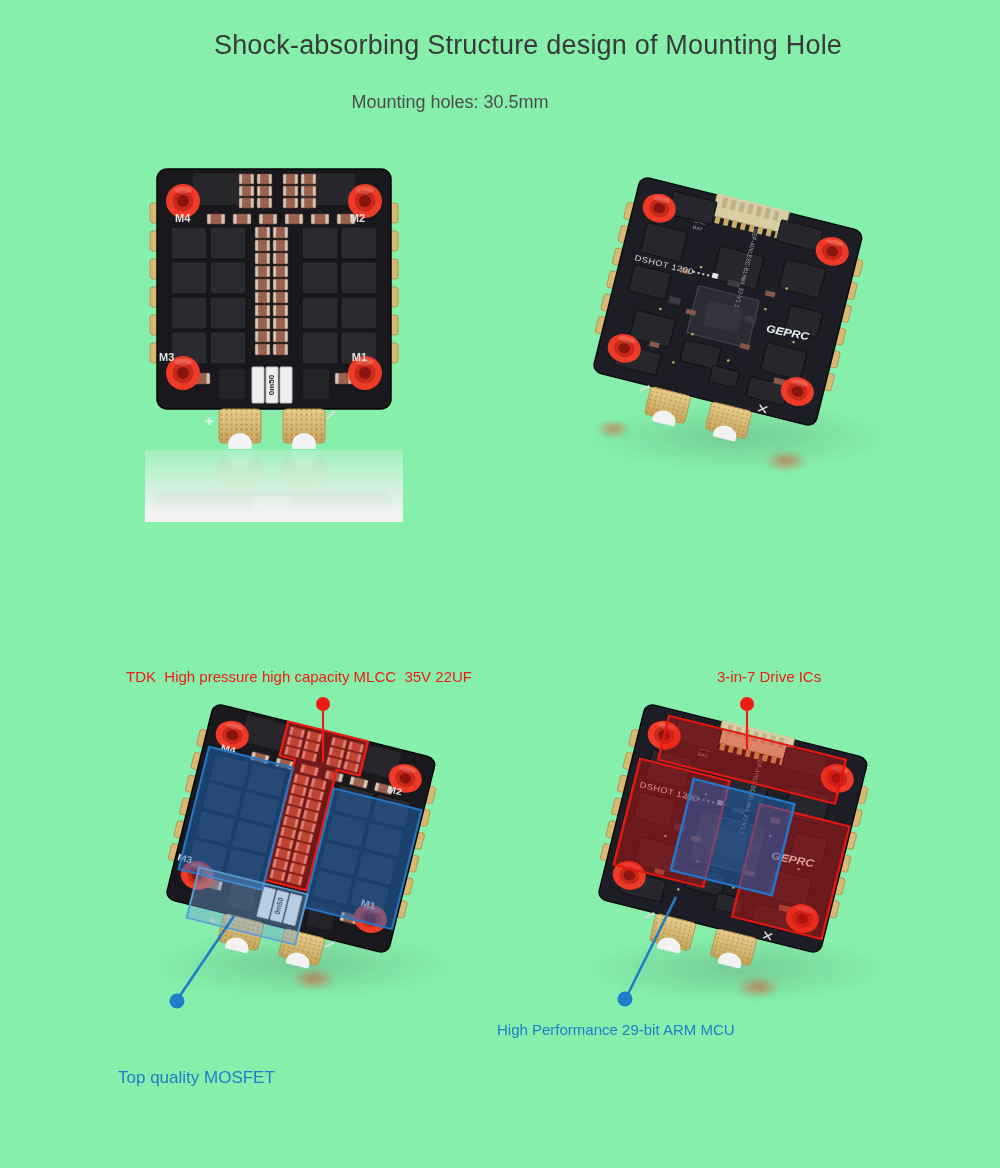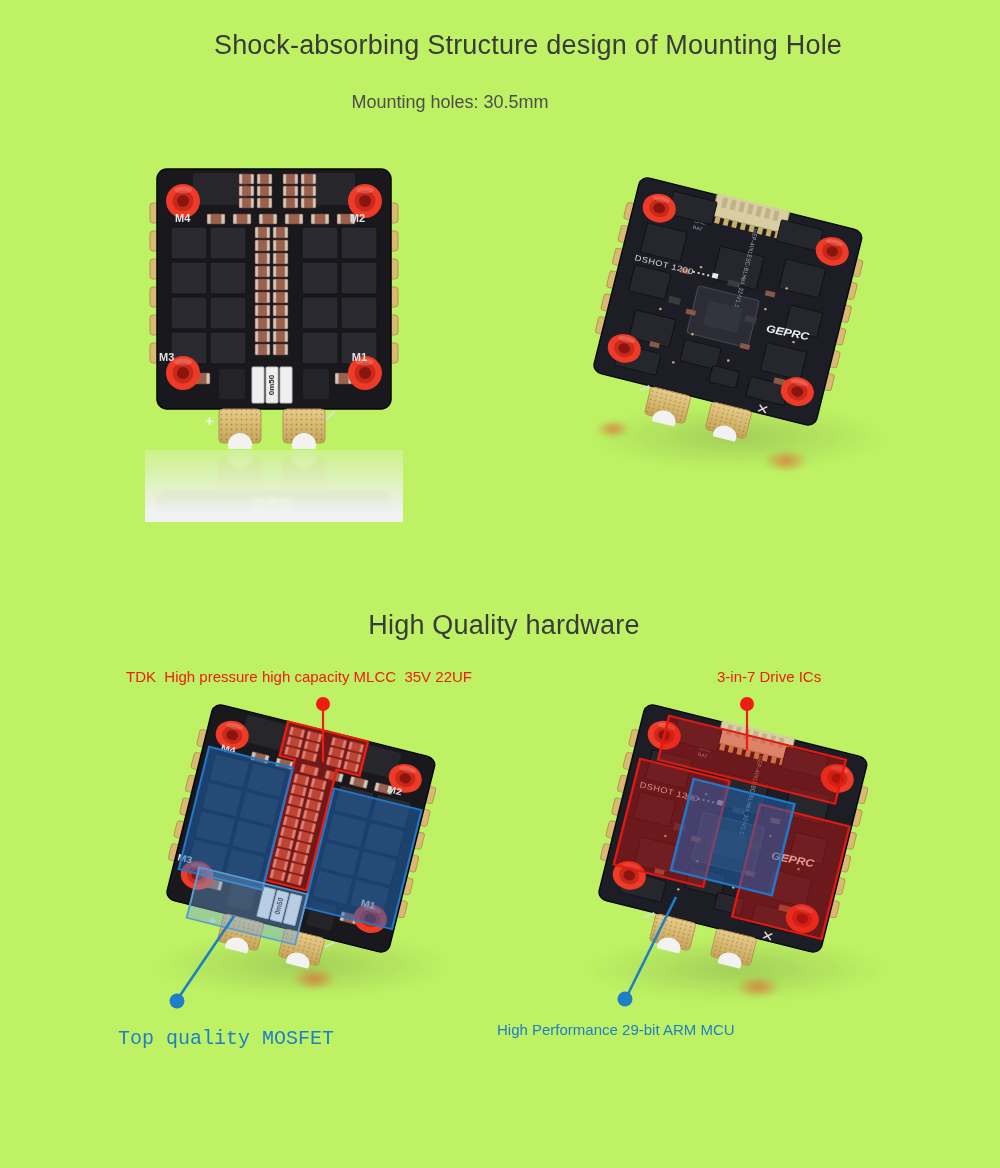--- a/index.html
+++ b/index.html
@@ -3,21 +3,21 @@
 <meta charset="utf-8">
 <style>
   html,body{margin:0;padding:0;}
   body{
     font-family:"Liberation Sans","DejaVu Sans",sans-serif;
     background:#e9e9e9;
   }
   .page{
     position:relative;
     width:1000px;height:1168px;
-    background:#bef264;
+    background:#86efac;
     overflow:hidden;
     margin:0 auto;
   }
   .title-1{
     position:absolute;top:30px;left:0;width:1000px;
     text-align:center;padding-left:56px;box-sizing:border-box;
     font-size:27px;color:#3a3a3a;letter-spacing:.2px;white-space:pre;
   }
   .subtitle-1{
     position:absolute;top:92px;left:0;width:876px;
@@ -27,21 +27,21 @@
   .title-2{
     position:absolute;top:610px;left:0;width:1000px;
     text-align:center;padding-left:8px;box-sizing:border-box;
     font-size:27px;color:#3a3a3a;letter-spacing:.2px;white-space:pre;
   }
   .callout-label{position:absolute;font-size:15px;white-space:pre;line-height:1.1;}
   .callout-red{color:#ee1c12;}
   .callout-blue{color:#1e7ec8;}
   .lbl-mlcc{left:126px;top:669px;}
   .lbl-driveics{left:717px;top:669px;}
-  .lbl-mosfet{left:118px;top:1028px;font-size:20px;font-family:Liberation Mono, monospace;}
+  .lbl-mosfet{left:118px;top:1069px;font-size:17px;}
   .lbl-mcu{left:497px;top:1022px;}
   .board{position:absolute;width:250px;height:282px;}
   .board svg{display:block;overflow:visible;}
   .b1{left:149px;top:167px;}
   .b2{left:599px;top:176px;transform:rotate(14deg) scale(.98,.84);}
   .b3{left:172px;top:703px;transform:rotate(14deg) scale(.98,.84);}
   .b4{left:604px;top:703px;transform:rotate(14deg) scale(.98,.84);}
   .soft-shadow{
     position:absolute;border-radius:50%;
     background:radial-gradient(ellipse at center, rgba(25,25,30,.16), rgba(25,25,30,0) 70%);
@@ -341,21 +341,20 @@
         <use href="#sym-front"></use>
       </svg>
   </div>
 
   <div class="board b2">
     <svg width="250" height="282" viewBox="0 0 250 282">
         <use href="#sym-back"></use>
       </svg>
   </div>
 
-  <div class="title-2">High Quality hardware</div>
 
   <div class="callout-label callout-red lbl-mlcc">TDK  High pressure high capacity MLCC  35V 22UF</div>
   <div class="callout-label callout-red lbl-driveics">3-in-7 Drive ICs</div>
 
   <div class="soft-shadow sh3"></div>
   <div class="soft-shadow sh4"></div>
   <div class="grommet-refl gr3a"></div>
   <div class="grommet-refl gr4a"></div>
 
   <div class="board b3">

